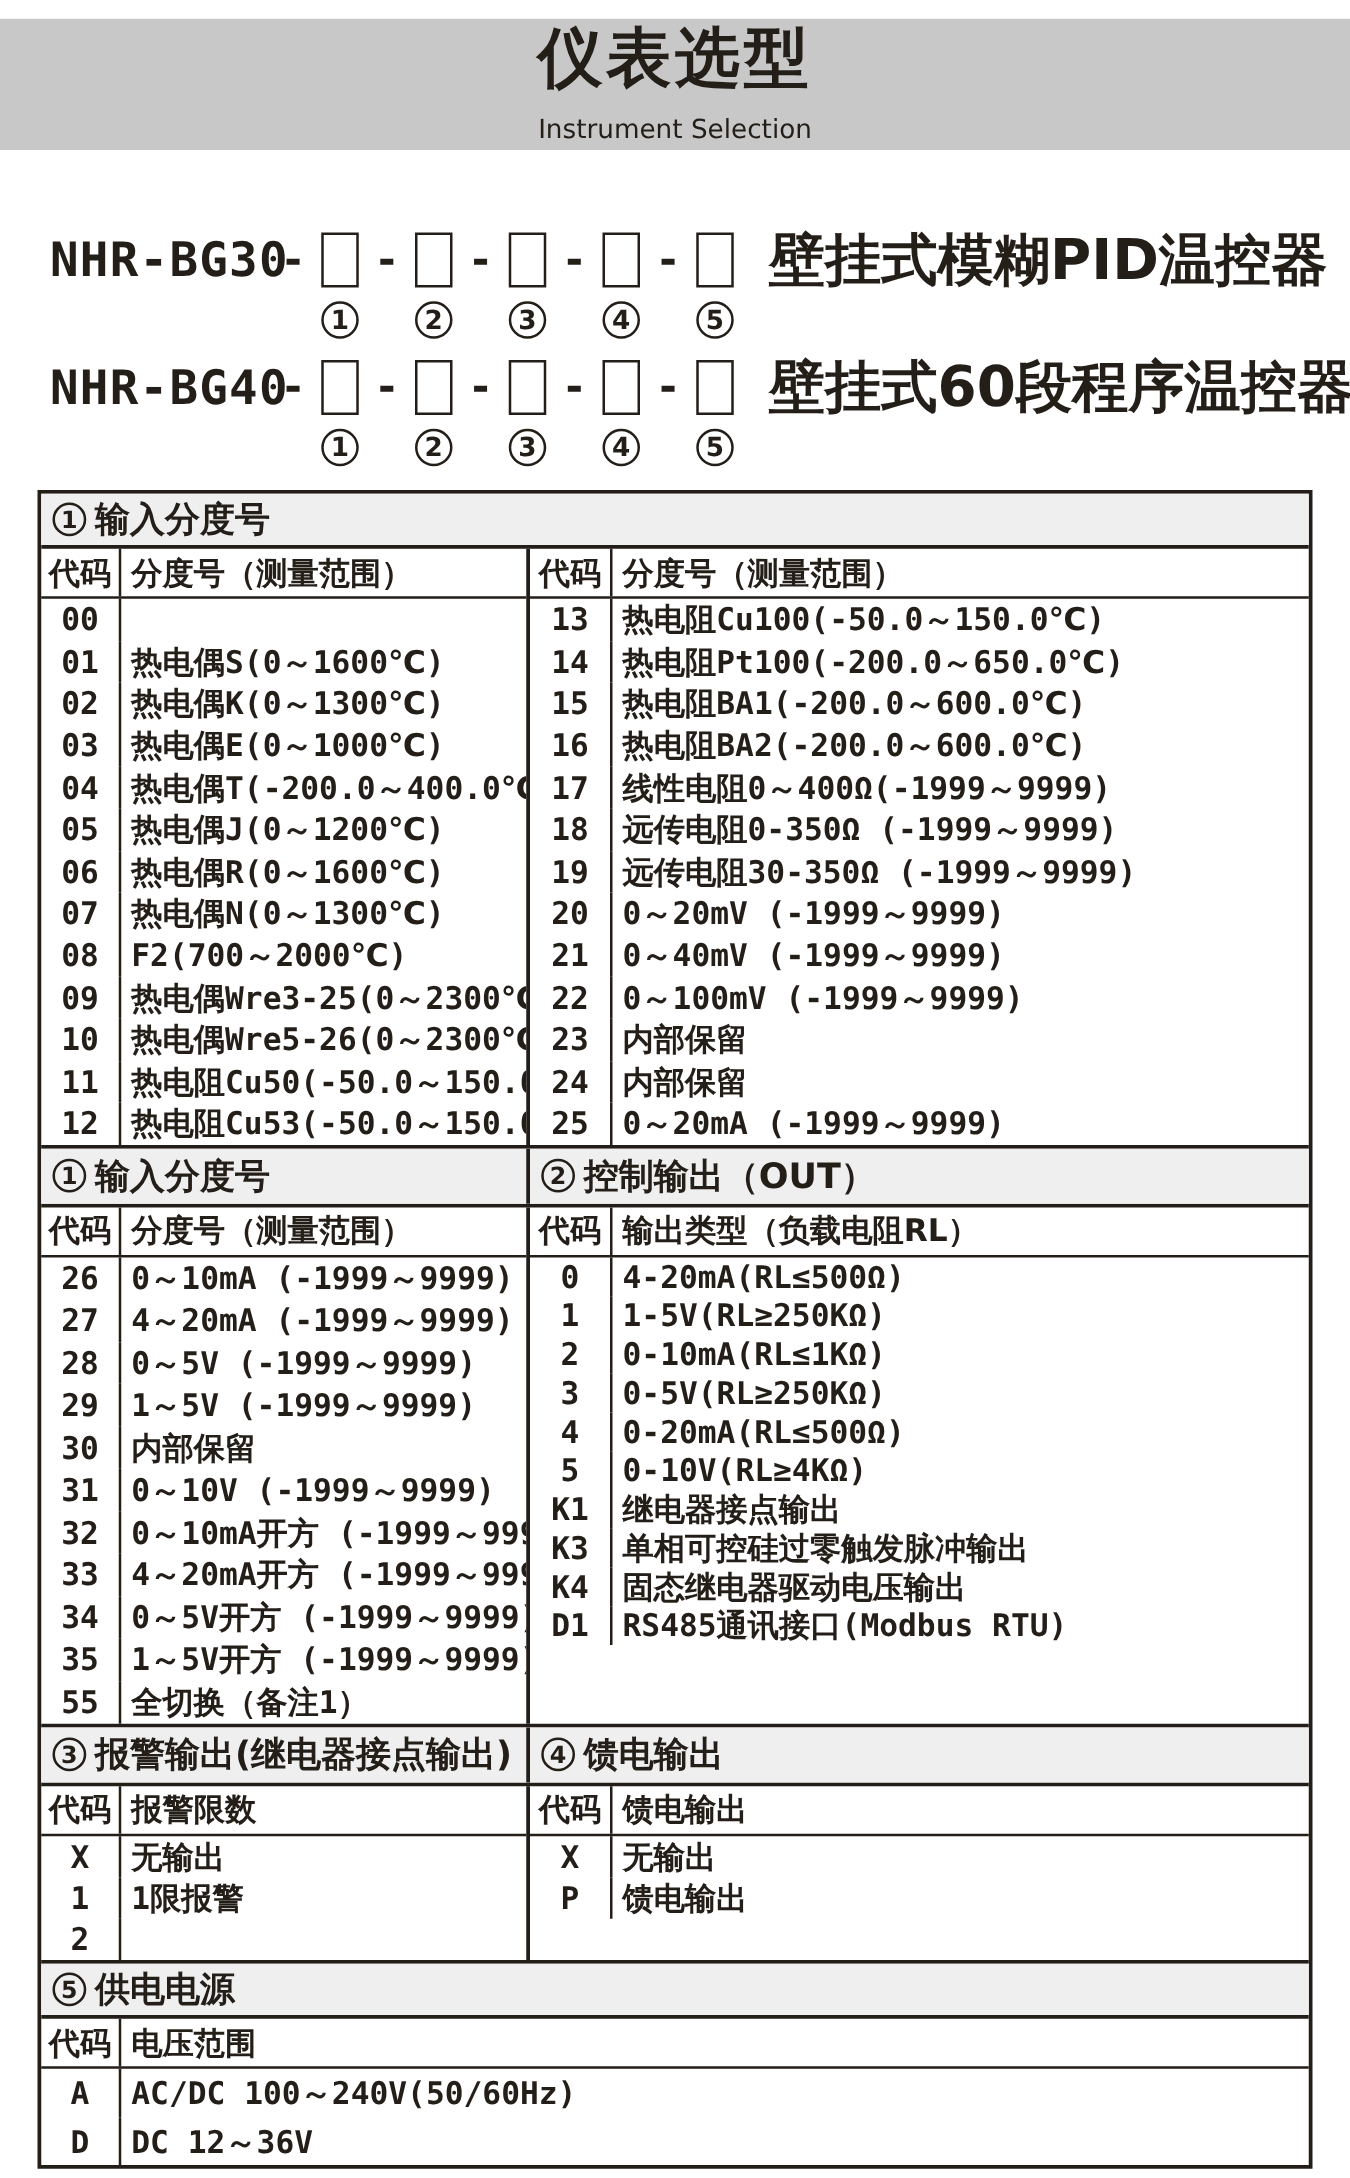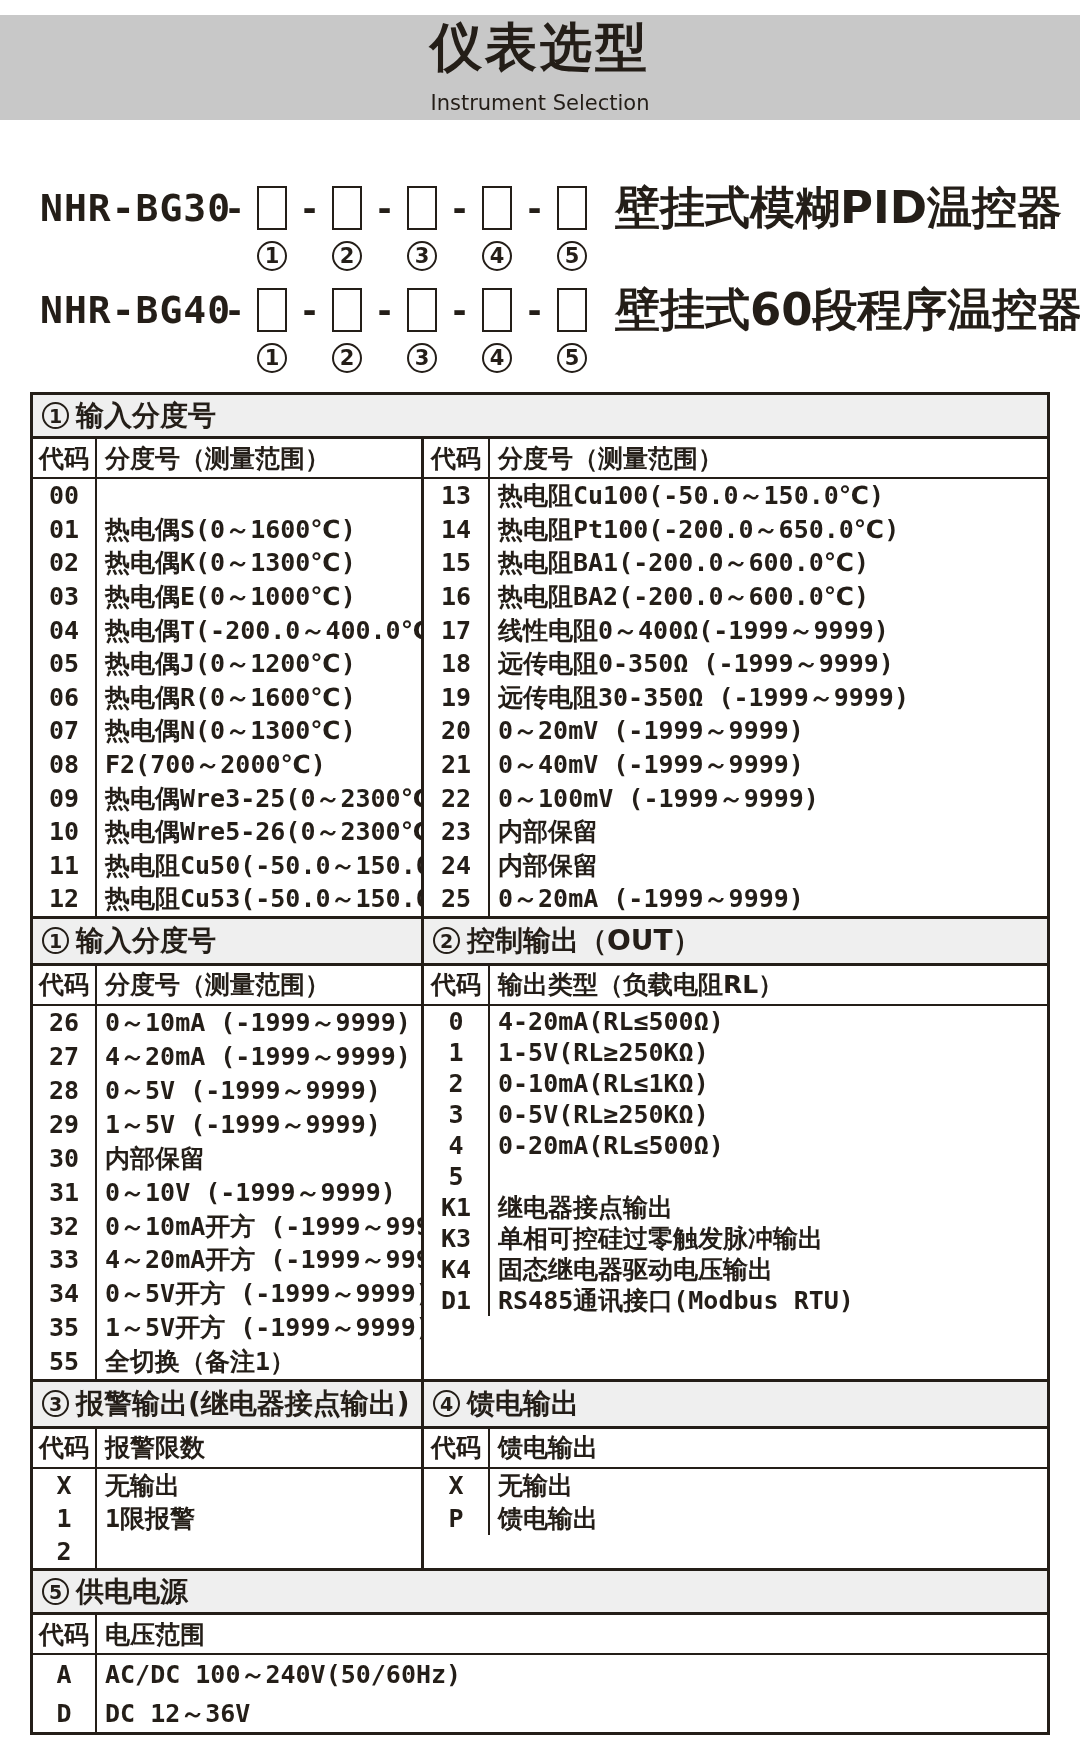--- a/index.html
+++ b/index.html
@@ -426,20 +426,21 @@
             <div class="trow">
               <div class="c-code">3</div>
               <div class="c-desc">0-5V(RL≥250KΩ)</div>
             </div>
             <div class="trow">
               <div class="c-code">4</div>
               <div class="c-desc">0-20mA(RL≤500Ω)</div>
             </div>
             <div class="trow">
               <div class="c-code">5</div>
+              <div class="c-desc">0-10V(RL≥4KΩ)</div>
             </div>
             <div class="trow">
               <div class="c-code">K1</div>
               <div class="c-desc">继电器接点输出</div>
             </div>
             <div class="trow">
               <div class="c-code">K3</div>
               <div class="c-desc">单相可控硅过零触发脉冲输出</div>
             </div>
             <div class="trow">

